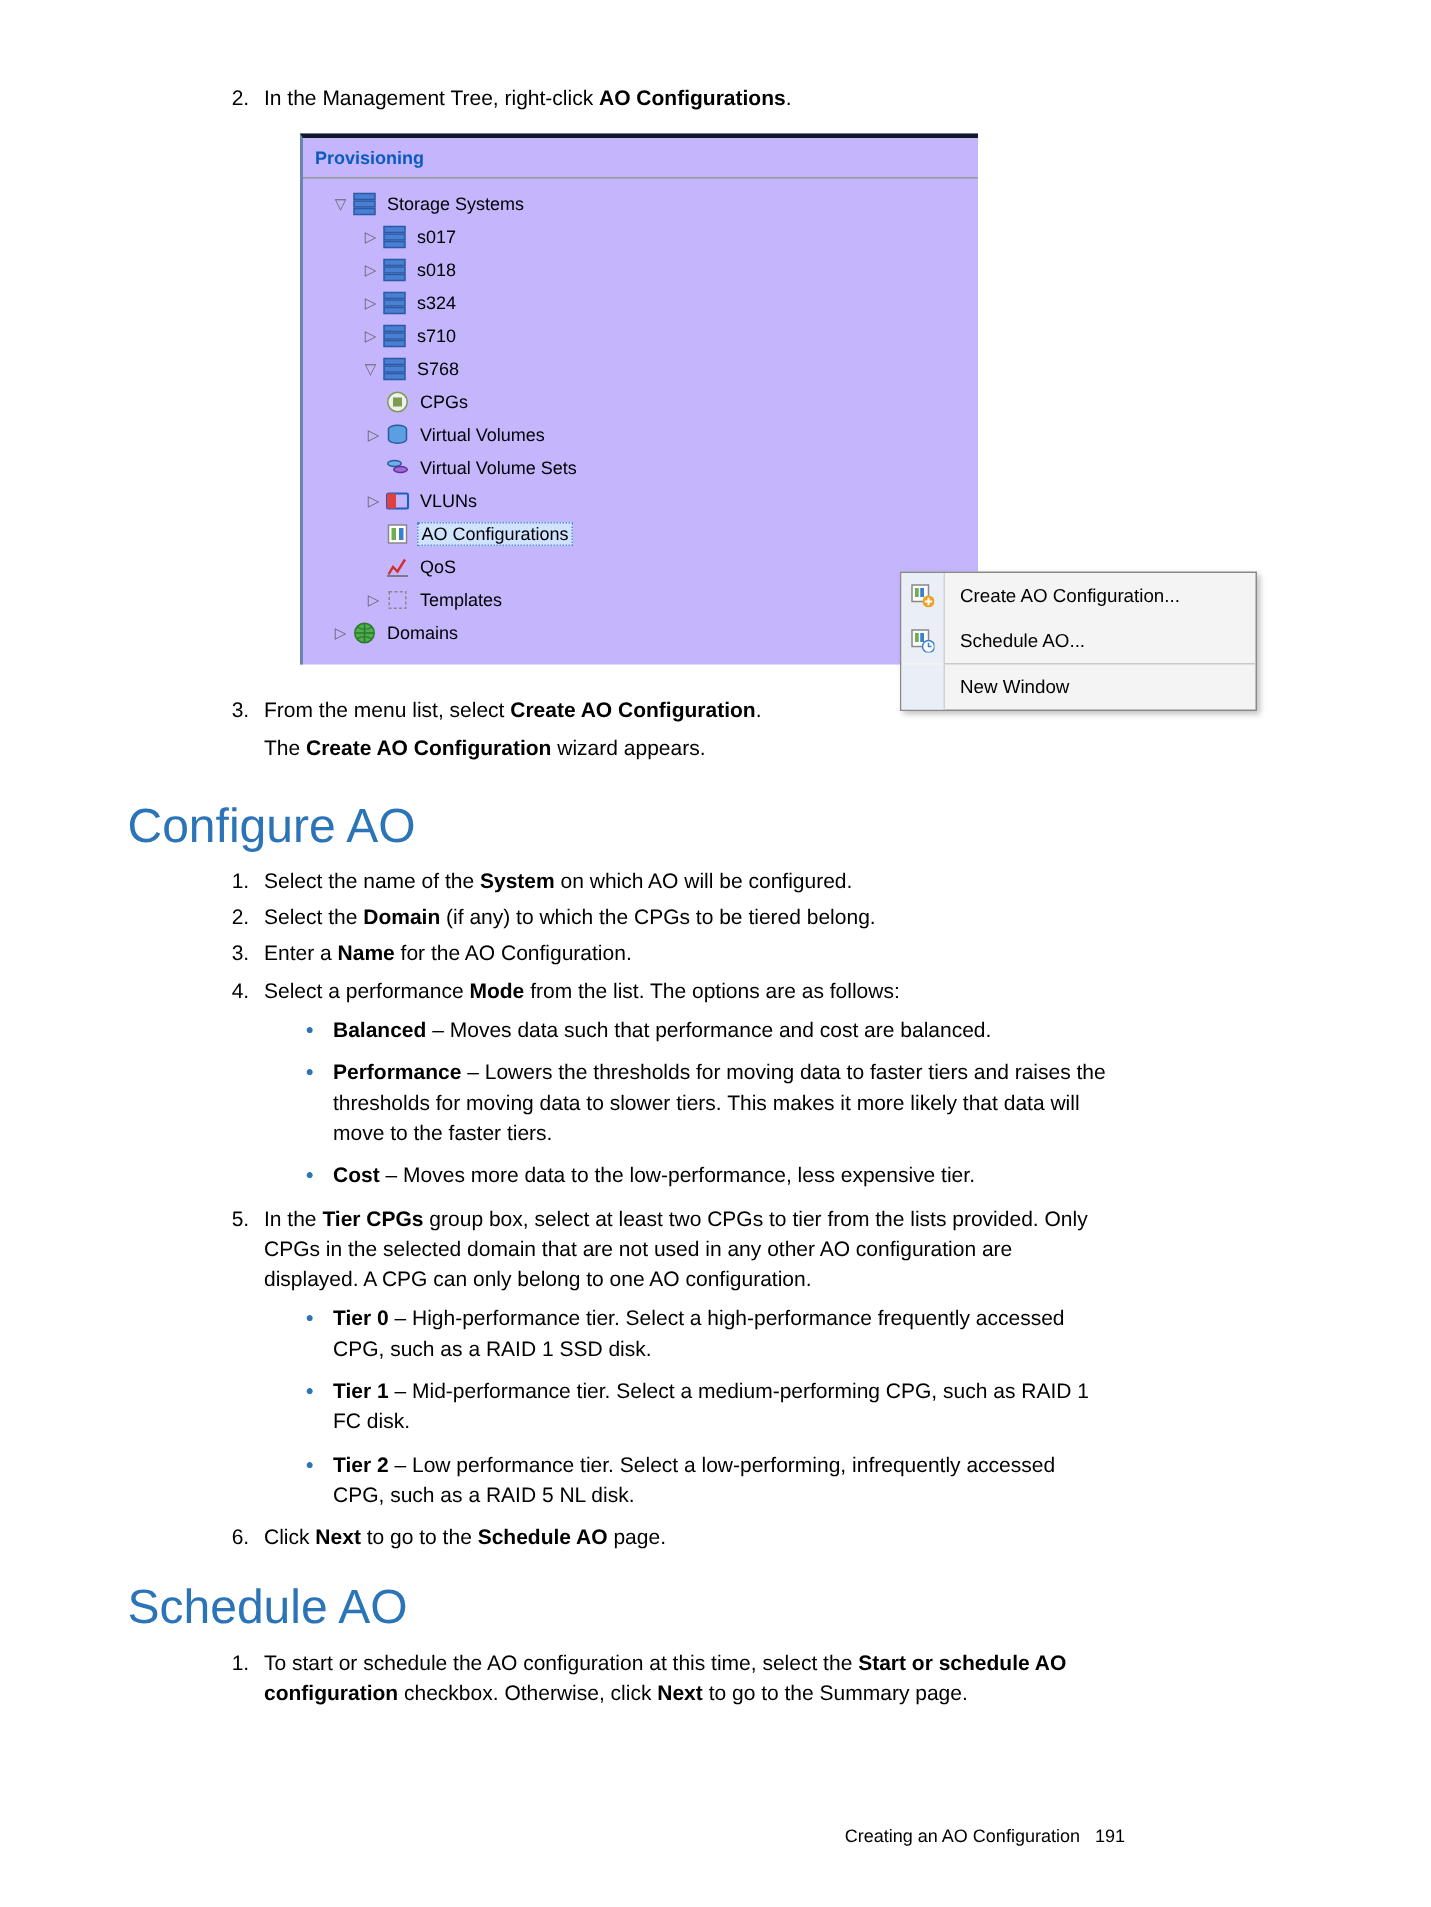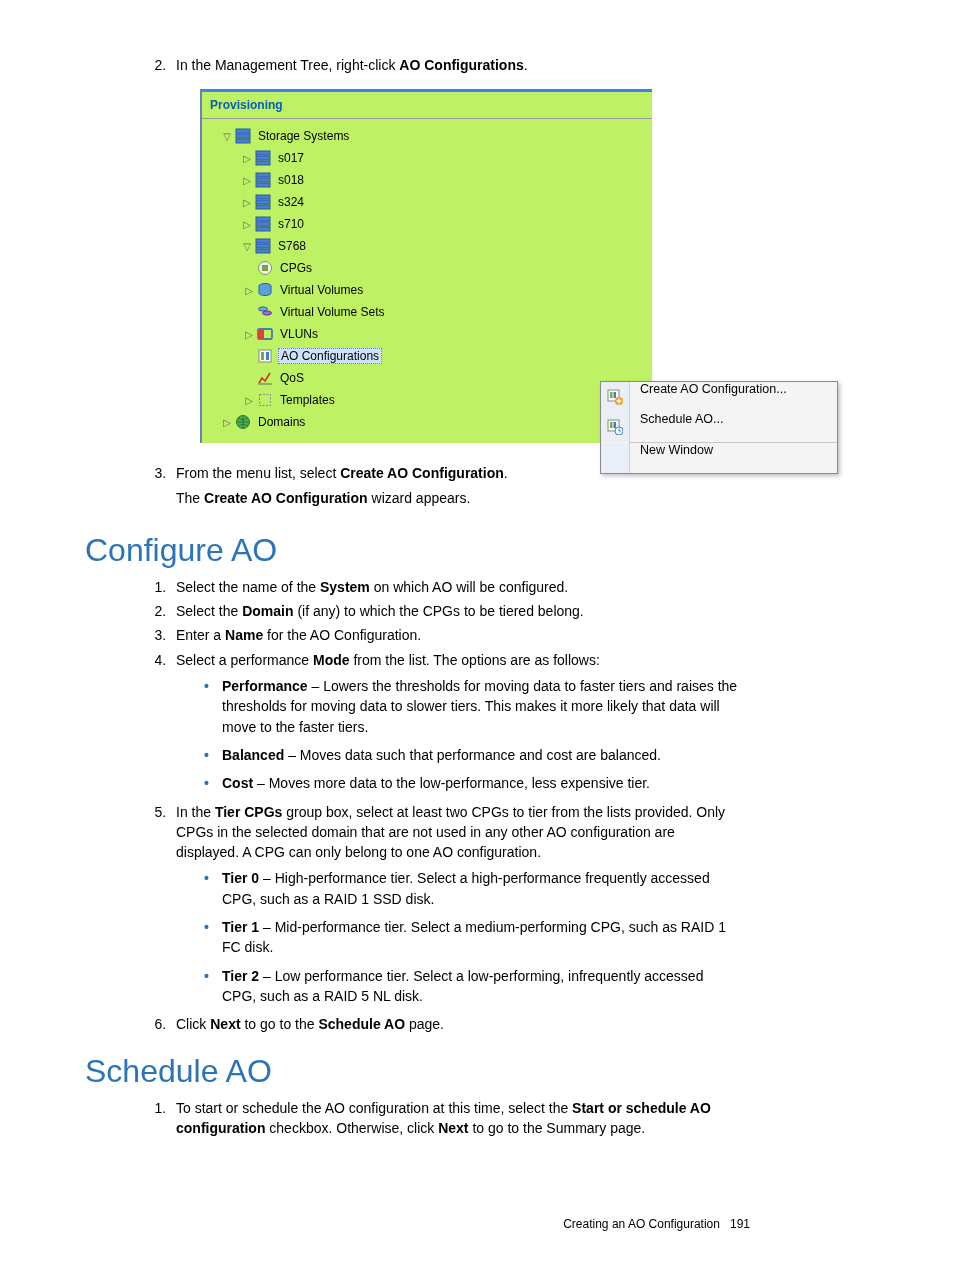--- a/index.html
+++ b/index.html
@@ -7,31 +7,31 @@
   .body-col{margin-left:110px;margin-right:10px}
   ol.main{list-style:decimal;padding-left:30px;margin:0 0 14px 0}
   ol.main>li{padding-left:6px;margin-bottom:4px;line-height:1.45}
   ul.bullets{list-style:none;padding-left:28px;margin:6px 0 8px 0}
   ul.bullets>li{position:relative;padding-left:18px;margin-bottom:8px;line-height:1.45}
   ul.bullets>li::before{content:"•";color:#2b74b8;position:absolute;left:0;top:0;font-weight:bold}
   h2.section{color:#2b74b8;font-weight:normal;font-size:32px;margin:18px 0 8px 55px}
   .b{font-weight:bold}
   .indent-after{margin-left:30px;margin-top:4px;margin-bottom:24px}
   .figure-wrap{margin:12px 0 20px 60px}
-  .app{width:450px;border-top:3px solid #3b82f6;border-left:2px solid #6a84b0;background:#bef264;font-size:12px}
+  .app{width:450px;border-top:3px solid #0f172a;border-left:2px solid #6a84b0;background:#c4b5fd;font-size:12px}
   .pane-title{color:#0a5bbf;font-weight:bold;padding:6px 8px;border-bottom:1px solid #999}
   .tree{padding:6px 0 10px 0}
   .row{display:flex;align-items:center;height:22px;white-space:nowrap}
   .exp{width:14px;display:inline-flex;justify-content:center;color:#666;font-size:10px}
   .sico{width:18px;height:16px;display:inline-flex;align-items:center;justify-content:center;margin-right:4px}
   .lbl{padding:0 2px}
   .sel{background:#cfe3ff;border:1px dotted #5a8ad6}
   .d0{padding-left:18px}.d1{padding-left:38px}.d2{padding-left:40px}
   .ctx{position:absolute;left:400px;width:236px;background:#f4f4f4;border:1px solid #8a8a8a;box-shadow:2px 2px 4px rgba(0,0,0,.25)}
-  .ctx-row{display:flex;height:30px}
+  .ctx-row{display:flex;align-items:center;height:30px}
   .ctx-ico{width:28px;height:30px;display:flex;align-items:center;justify-content:center;background:#eaeef7;border-right:1px solid #d0d0d0}
   .ctx-lbl{padding-left:10px;font-size:12.5px}
   .ctx-sep{height:0;border-top:1px solid #c8c8c8;margin-left:28px}
   .svg16{width:16px;height:16px}
   .footer{position:absolute;right:30px;bottom:40px;font-size:12px}
 </style>
 </head>
 <body>
 <div class="page">
 
@@ -267,22 +267,22 @@
 
 <h2 class="section">Configure AO</h2>
 
 <div class="body-col">
   <ol class="main">
     <li><span>Select the name of the </span><span class="b">System</span><span> on which AO will be configured.</span></li>
     <li><span>Select the </span><span class="b">Domain</span><span> (if any) to which the CPGs to be tiered belong.</span></li>
     <li><span>Enter a </span><span class="b">Name</span><span> for the AO Configuration.</span></li>
     <li><span>Select a performance </span><span class="b">Mode</span><span> from the list. The options are as follows:</span>
       <ul class="bullets">
+        <li><span class="b">Balanced</span><span> – Moves data such that performance and cost are balanced.</span></li>
         <li><span class="b">Performance</span><span> – Lowers the thresholds for moving data to faster tiers and raises the thresholds for moving data to slower tiers. This makes it more likely that data will move to the faster tiers.</span></li>
-        <li><span class="b">Balanced</span><span> – Moves data such that performance and cost are balanced.</span></li>
         <li><span class="b">Cost</span><span> – Moves more data to the low-performance, less expensive tier.</span></li>
       </ul>
     </li>
     <li><span>In the </span><span class="b">Tier CPGs</span><span> group box, select at least two CPGs to tier from the lists provided. Only CPGs in the selected domain that are not used in any other AO configuration are displayed. A CPG can only belong to one AO configuration.</span>
       <ul class="bullets">
         <li><span class="b">Tier 0</span><span> – High-performance tier. Select a high-performance frequently accessed CPG, such as a RAID 1 SSD disk.</span></li>
         <li><span class="b">Tier 1</span><span> – Mid-performance tier. Select a medium-performing CPG, such as RAID 1 FC disk.</span></li>
         <li><span class="b">Tier 2</span><span> – Low performance tier. Select a low-performing, infrequently accessed CPG, such as a RAID 5 NL disk.</span></li>
       </ul>
     </li>

